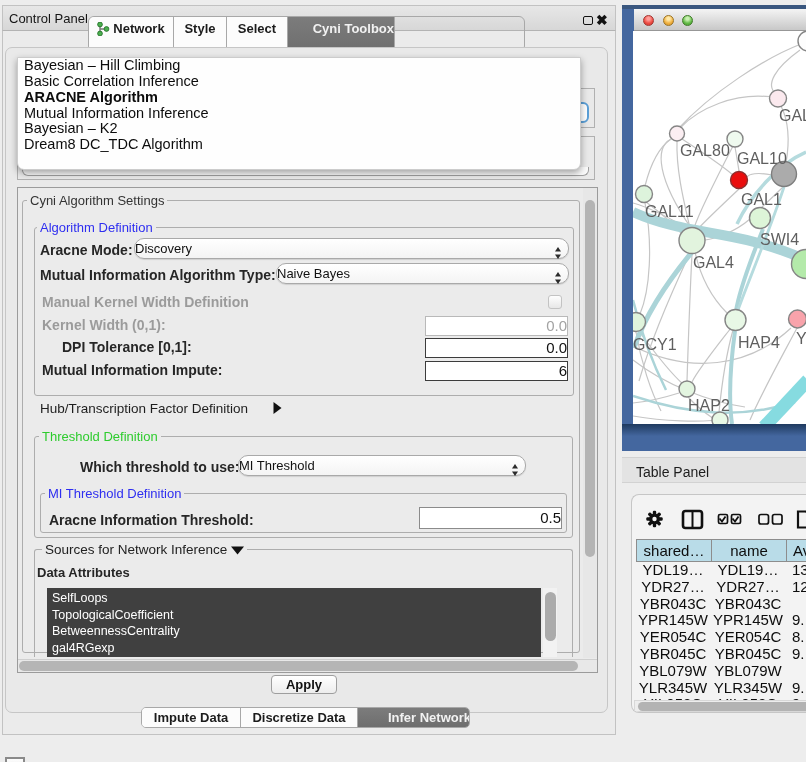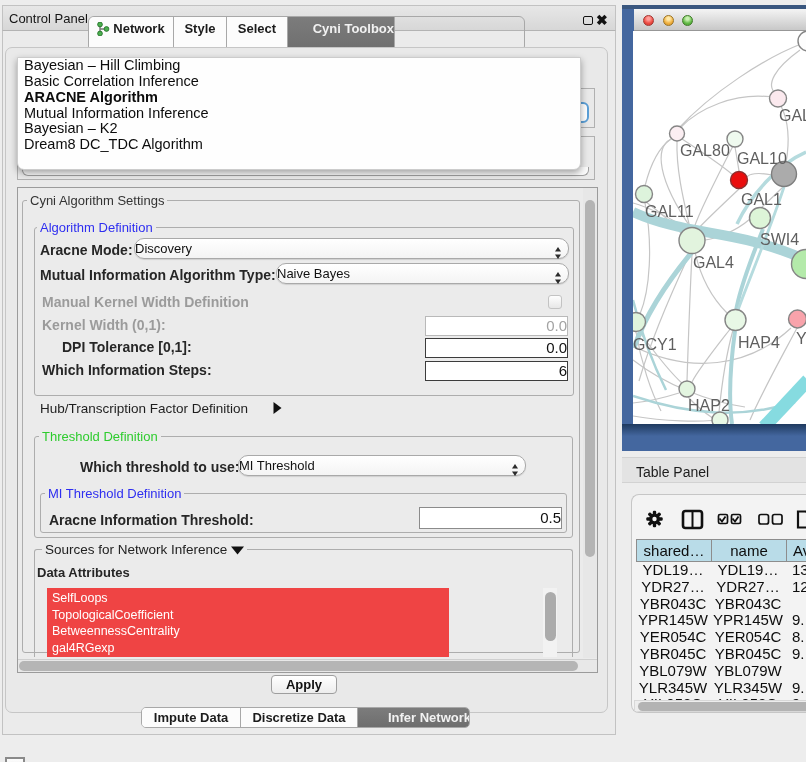--- a/index.html
+++ b/index.html
@@ -64,21 +64,21 @@
 
 <div class="abs lbl dis" style="left:42px; top:294px;">Manual Kernel Width Definition</div>
 <div class="abs" style="left:548px; top:295px; width:14px; height:14px; background:linear-gradient(#fefefe,#e7e7e7); border:1px solid #c3c3c3; border-radius:3px;"></div>
 
 <div class="abs lbl dis" style="left:42px; top:317px;">Kernel Width (0,1):</div>
 <div class="fld" style="left:425px; top:316px; width:143px; height:20px; border:1px solid #b9b9b9; color:#a3a3a3;">0.0</div>
 
 <div class="abs lbl" style="left:42px; top:339px;margin-left:20px;">DPI Tolerance [0,1]:</div>
 <div class="fld" style="left:425px; top:338px; width:143px; height:20px; border-width:1.5px;">0.0</div>
 
-<div class="abs lbl" style="left:42px; top:362px;">Which Information Steps:</div>
+<div class="abs lbl" style="left:42px; top:362px;">Mutual Information Impute:</div>
 <div class="fld" style="left:425px; top:361px; width:143px; height:20px;">6</div>
 
 <div class="abs" style="left:40px; top:401px; font-size:13.5px; color:#1e1e1e; white-space:nowrap;">Hub/Transcription Factor Definition</div>
 <svg class="abs" style="left:273px; top:402px;" width="9" height="12" viewBox="0 0 9 12">
     <path d="M0.5 0 L8.5 6 L0.5 12 Z" fill="#111"></path>
   </svg>
 
 <div class="grp" style="left:34px; top:436px; width:539px; height:102px;"></div>
 <div class="abs gtitle" style="left:39px; top:429px; color:#2ecc2e;">Threshold Definition</div>
 
@@ -93,21 +93,21 @@
 
 <div class="abs lbl" style="left:49px; top:512px;">Aracne Information Threshold:</div>
 <div class="fld" style="left:419px; top:507px; width:143px; height:22px; border:1px solid #8b8b8b; line-height:20px;">0.5</div>
 
 <div class="grp" style="left:34px; top:549px; width:539px; height:108px; border-bottom:none; border-radius:3px 3px 0 0;"></div>
 <div class="abs gtitle" style="left:42px; top:542px; font-size:13.5px; color:#222;">Sources for Network Inference <svg width="13" height="9" viewBox="0 0 13 9" style="vertical-align:-1px;">
       <path d="M0 0.5 H13 L6.5 8.5 Z" fill="#111"></path>
     </svg></div>
 <div class="abs lbl" style="left:37px; top:565px; font-size:13px;">Data Attributes</div>
 
-<div class="abs" style="left:47px; top:588px; width:402px; height:69px; background:#ef4444; overflow:hidden;">
+<div class="abs" style="left:47px; top:588px; width:494px; height:69px; background:#404040; overflow:hidden;">
   <div style="font-size:12.5px; color:#fff; padding-left:5px; line-height:16.7px; padding-top:2px;">SelfLoops<br>TopologicalCoefficient<br>BetweennessCentrality<br>gal4RGexp</div>
 </div>
 <div class="abs" style="left:543px; top:588px; width:14px; height:69px; background:#f2f2f2;"></div>
 <div class="abs" style="left:544.5px; top:592px; width:11px; height:49px; background:#ababab; border-radius:6px;"></div>
 
 <div class="abs" style="left:583px; top:188px; width:14px; height:470px; background:#e7e7e7;"></div>
 <div class="abs" style="left:584.5px; top:200px; width:10px; height:357px; background:#b4b4b4; border-radius:5px;"></div>
 
 <div class="abs" style="left:18px; top:659px; width:579px; height:13px; background:#e8e8e8; border-top:1px solid #cfcfcf;"></div>
 <div class="abs" style="left:19px; top:661px; width:559px; height:10px; background:#b5b5b5; border-radius:5px;"></div>

